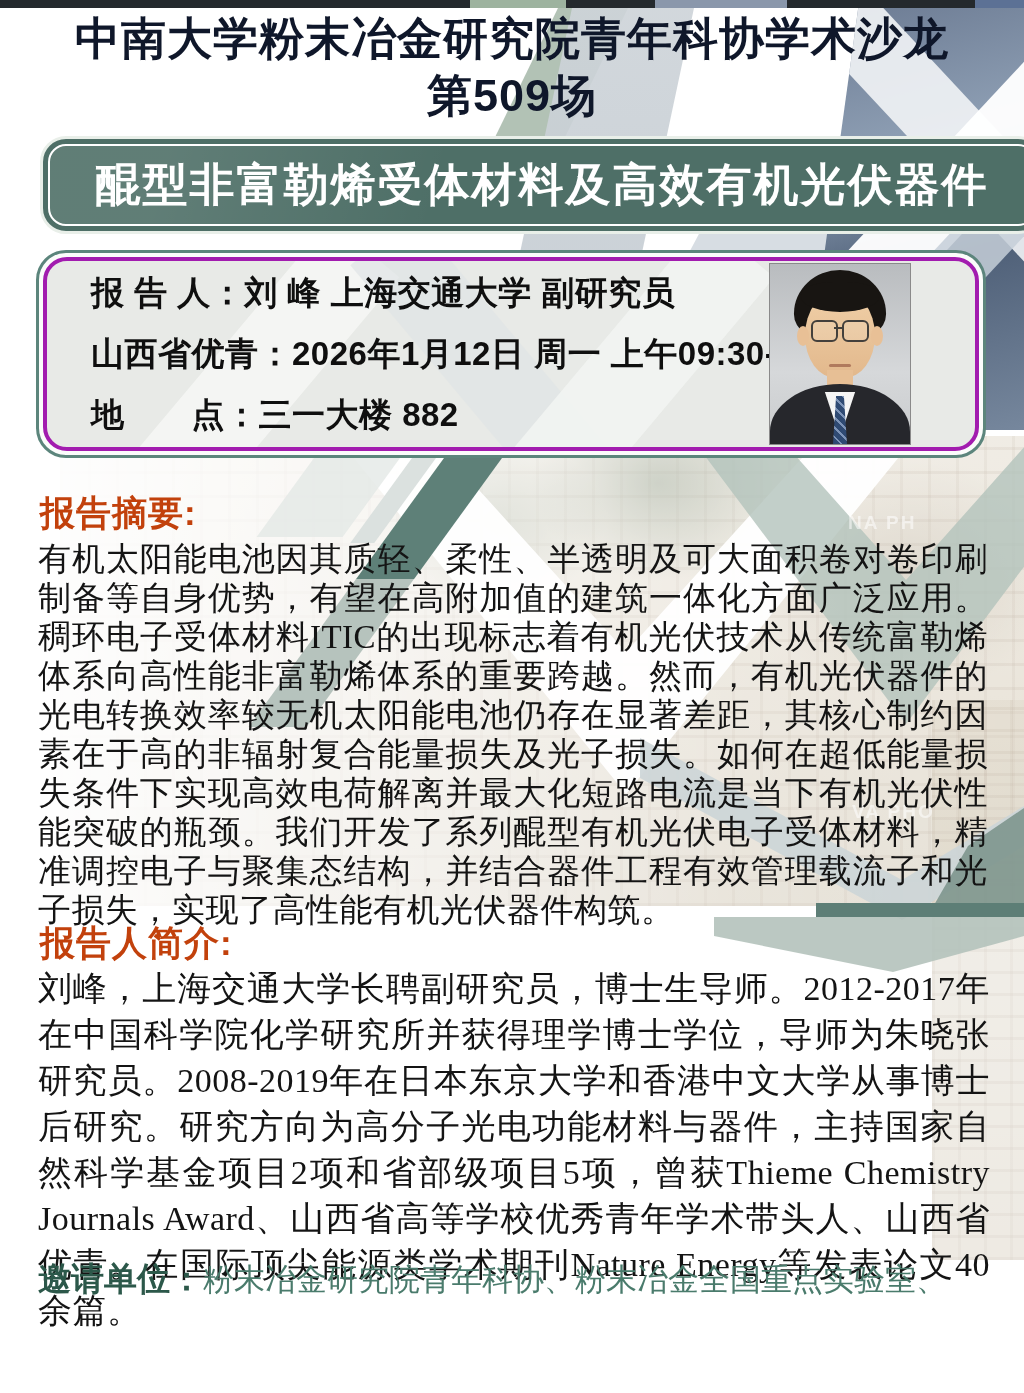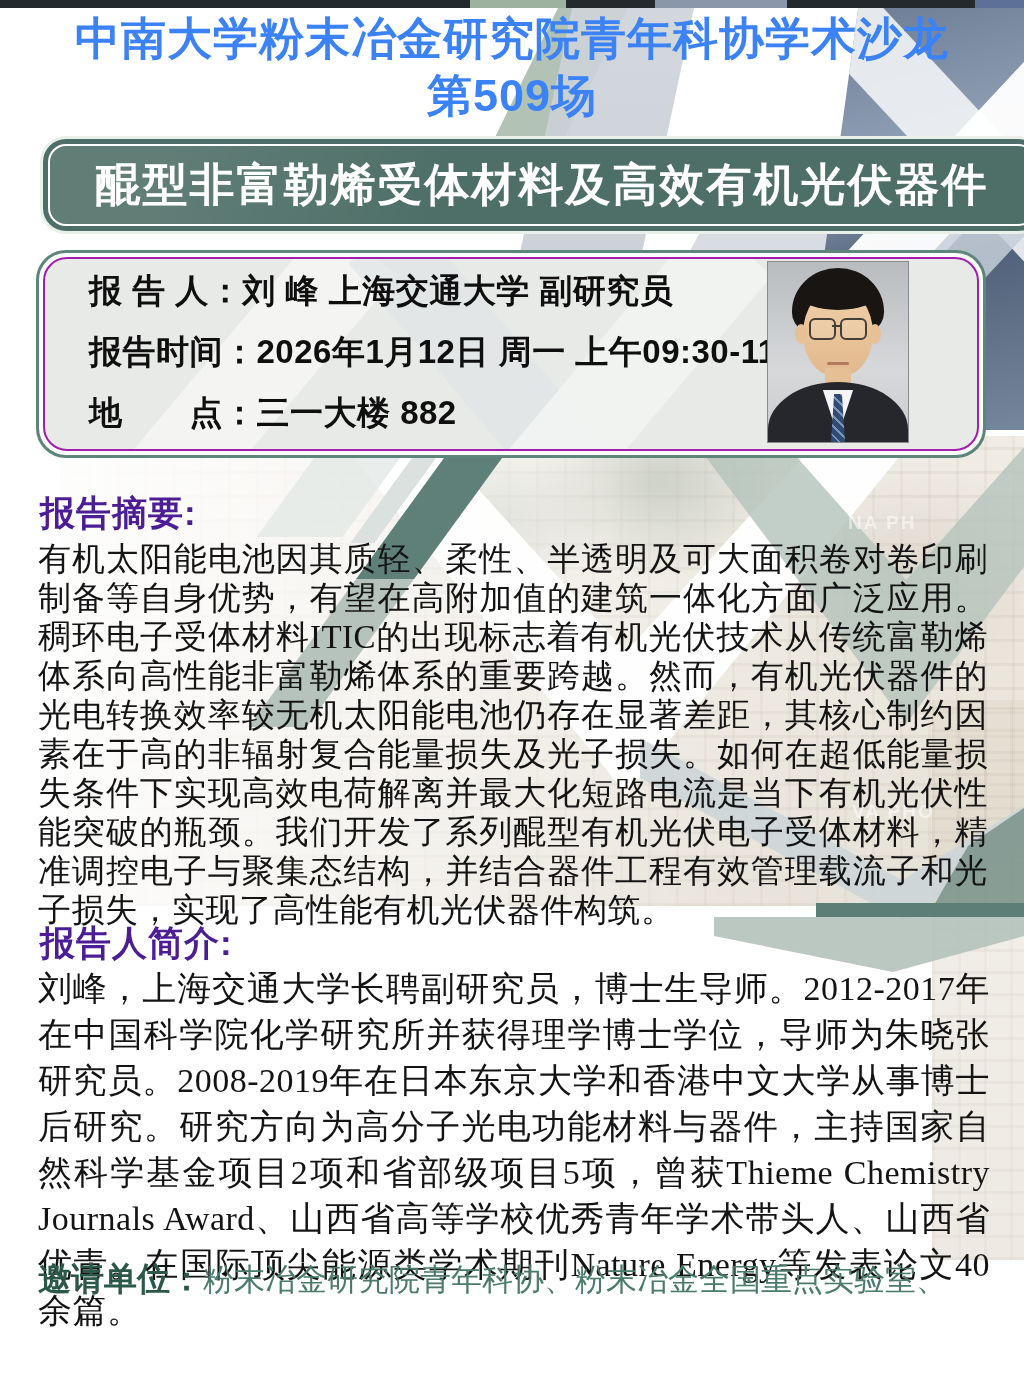--- a/index.html
+++ b/index.html
@@ -66,35 +66,35 @@
   #stripe-teal{left:452px;top:447px;width:58px;height:132px;background:#5e8078;transform:skewX(-36deg);}
   #stripe-sage2{left:356px;top:579px;width:58px;height:148px;background:#b6c3bd;transform:skewX(-36deg);}
 
   .wm{position:absolute;color:rgba(255,255,255,.55);font-weight:bold;font-size:19px;
     letter-spacing:2px;z-index:3;font-family:"Liberation Sans",sans-serif;}
   #wm1{left:848px;top:512px;}
   #wm2{left:852px;top:768px;margin-top:33px;}
 
   
   #title-wrap{position:absolute;left:0;top:10px;width:1024px;text-align:center;z-index:5;
-    color:#3b82f6;font-weight:800;letter-spacing:1px;}
+    color:#0f172a;font-weight:800;letter-spacing:1px;}
   #title-line1{font-size:45px;line-height:58px;}
   #title-line2{font-size:45px;line-height:56px;}
 
   #banner{position:absolute;left:40px;top:136px;width:1004px;height:98px;z-index:5;box-sizing:border-box;
     background:#4e6f67;border:3px solid #e9efe9;border-radius:26px;padding:5px;}
   #banner-inner{height:100%;box-sizing:border-box;border:2px solid #ffffff;border-radius:18px;
     display:flex;align-items:center;justify-content:center;white-space:nowrap;
     color:#ffffff;font-size:45px;font-weight:700;letter-spacing:2px;
     font-family:"Liberation Serif","DejaVu Serif",serif;
     background:linear-gradient(105deg, rgba(255,255,255,.10) 12%, rgba(255,255,255,0) 40%);}
 
   #infobox{position:absolute;left:36px;top:250px;width:950px;height:208px;z-index:5;box-sizing:border-box;
     border:3px solid #5c857c;border-radius:30px;padding:4px;background:#fbfcfb;}
-  #infobox-inner{position:relative;height:100%;box-sizing:border-box;border:2px solid #a21caf;
+  #infobox-inner{position:relative;height:100%;box-sizing:border-box;border:4px solid #a21caf;
     border-radius:24px;background:#e8eae7;overflow:hidden;}
   .ib-ch{position:absolute;pointer-events:none;}
   #ib-ch1{left:170px;top:-50px;width:90px;height:320px;background:#f5f6f4;transform:rotate(40deg);opacity:.9;}
   #ib-ch2{left:400px;top:-60px;width:80px;height:330px;background:#dfe4e6;transform:rotate(-40deg);opacity:.7;}
   #ib-ch3{left:545px;top:-50px;width:90px;height:320px;background:#f2f4f2;transform:rotate(40deg);opacity:.85;}
   #info-rows{position:absolute;left:44px;top:12px;z-index:2;display:flex;flex-direction:column;gap:21px;
     font-size:33px;line-height:40px;font-weight:600;color:#0f0f0f;letter-spacing:.5px;}
   .info-row{white-space:nowrap;}
   .info-label{font-weight:700;}
   .info-value{font-weight:600;}
@@ -118,21 +118,21 @@
   #photo .neck{position:absolute;left:57px;top:106px;width:26px;height:22px;background:#e7bf95;}
   #photo .suit{position:absolute;left:0;bottom:0;width:140px;height:60px;background:#26272c;
     border-radius:60% 60% 0 0/95% 95% 0 0;}
   #photo .shirt{position:absolute;left:52px;bottom:0;width:36px;height:52px;background:#f5f5f5;
     clip-path:polygon(8% 0,92% 0,50% 88%);}
   #photo .tie{position:absolute;left:63px;bottom:0;width:14px;height:48px;
     background:repeating-linear-gradient(45deg,#2f4a73 0 5px,#7d94b8 5px 7px);
     clip-path:polygon(22% 0,78% 0,100% 100%,0 100%);}
 
   .sec-heading{position:absolute;left:40px;z-index:5;font-size:35px;font-weight:800;
-    color:#4c1d95;letter-spacing:1px;}
+    color:#c2410c;letter-spacing:1px;}
   #abstract-heading{top:490px;}
   #bio-heading{top:920px;}
   .body-par{position:absolute;left:38px;z-index:5;width:950px;text-align:justify;color:#141414;
     font-family:"Liberation Serif","DejaVu Serif",serif;letter-spacing:.5px;}
   #abstract-body{top:540px;font-size:33px;line-height:39px;}
   #bio-body{top:966px;font-size:34px;line-height:46px;width:952px;}
 
   #footer{position:absolute;left:38px;top:1258px;width:960px;z-index:5;}
   .f-row{display:flex;align-items:baseline;line-height:42px;}
   .f-label{font-size:33px;font-weight:800;color:#2c584a;white-space:nowrap;}
@@ -192,21 +192,21 @@
     <div id="infobox-inner">
       <div class="ib-ch" id="ib-ch1"></div>
       <div class="ib-ch" id="ib-ch2"></div>
       <div class="ib-ch" id="ib-ch3"></div>
 
       <div id="info-rows">
         <div class="info-row">
           <span class="info-label">报 告 人：</span><span class="info-value">刘 峰 上海交通大学 副研究员</span>
         </div>
         <div class="info-row">
-          <span class="info-label">报告时间：</span><span class="info-value">2026年1月12日 周一 上午09:30-11:30</span>
+          <span class="info-label">山西省优青：</span><span class="info-value">2026年1月12日 周一 上午09:30-11:30</span>
         </div>
         <div class="info-row">
           <span class="info-label">地　　点：</span><span class="info-value">三一大楼 882</span>
         </div>
       </div>
 
       <div id="photo">
         <div class="hair"></div>
         <div class="face"></div>
         <div class="fringe"></div>

